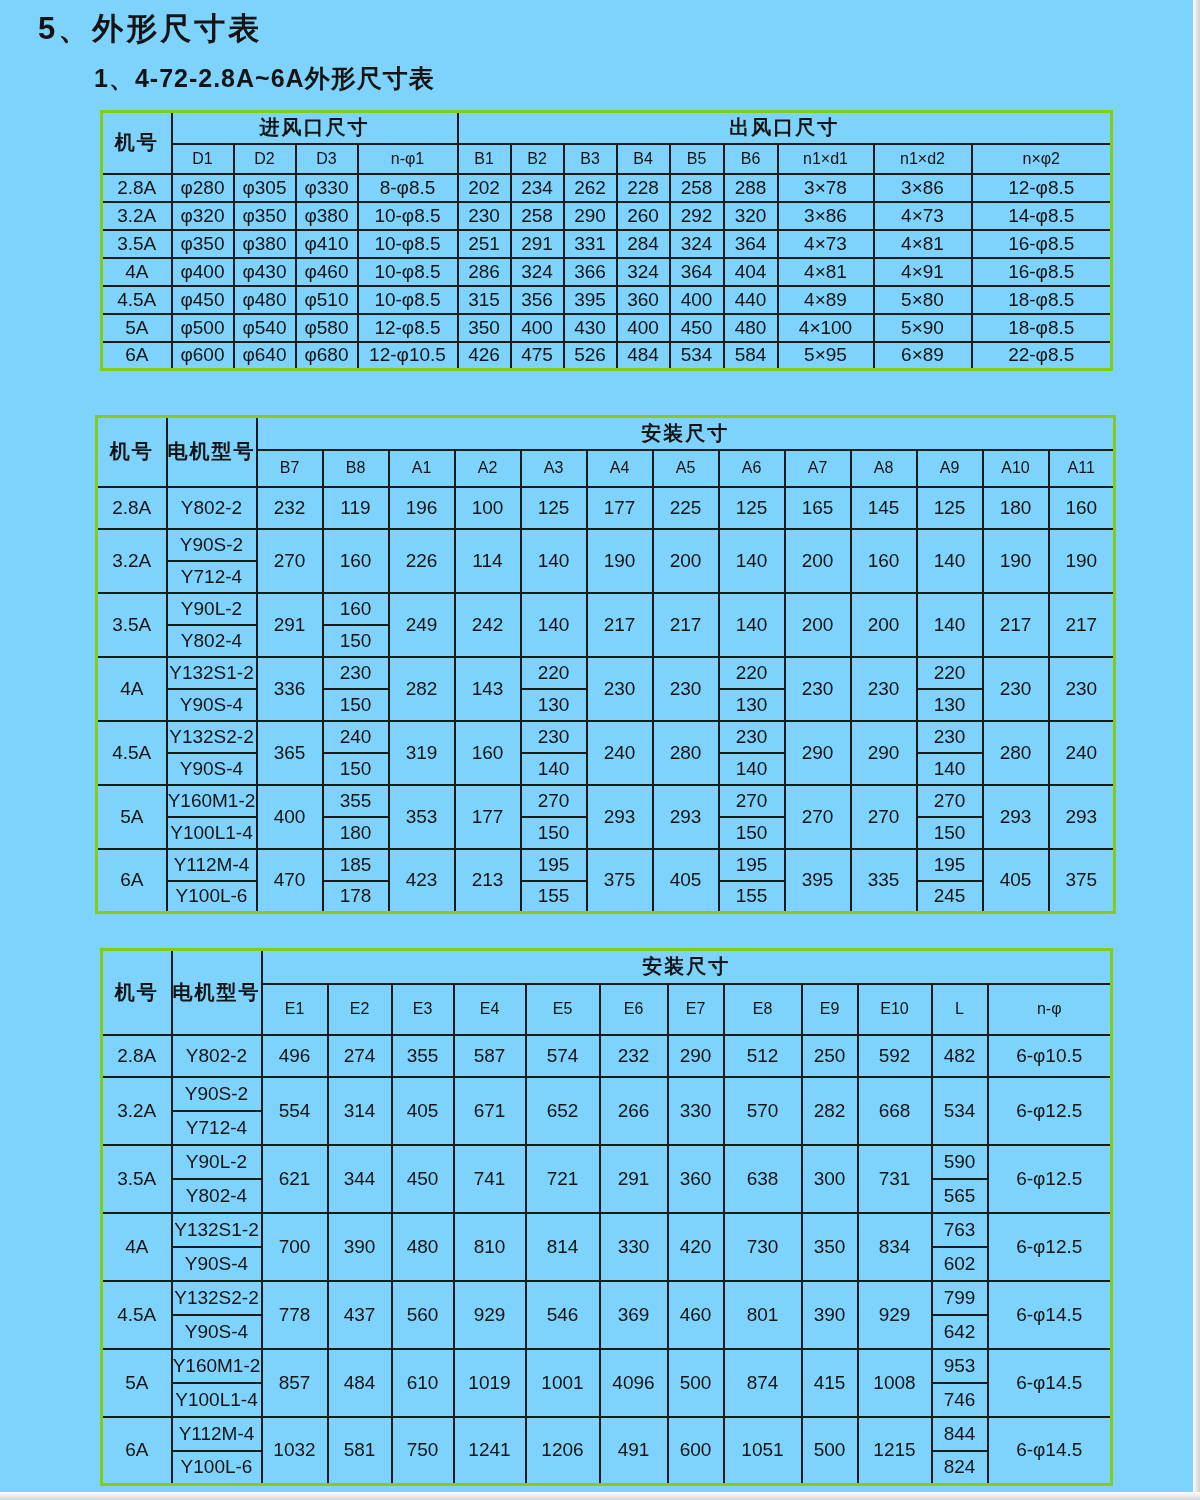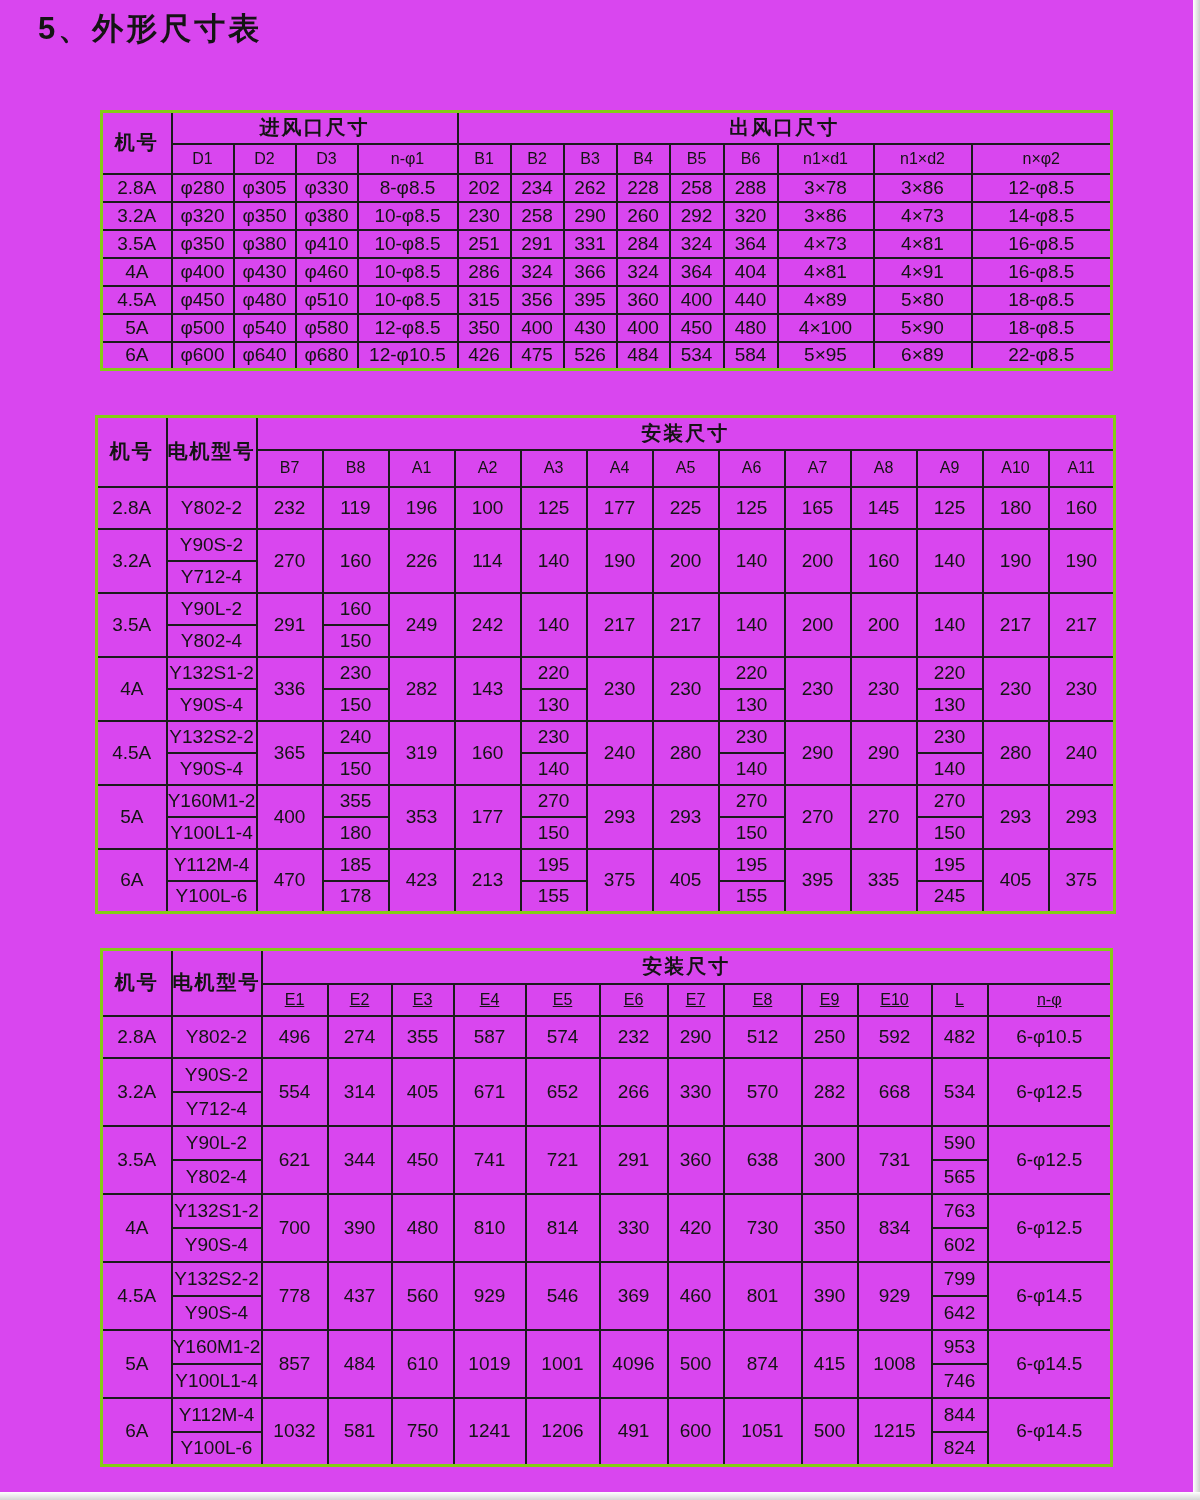--- a/index.html
+++ b/index.html
@@ -1,17 +1,17 @@
 <!DOCTYPE html>
 <html><head>
 <meta charset="utf-8">
 <style>
   html,body{margin:0;padding:0;background:#e8e8e8;}
   .page{
-    position:relative;width:1200px;height:1500px;background:#d946ef;
+    position:relative;width:1200px;height:1500px;background:#7dd3fc;
     font-family:"Liberation Sans","DejaVu Sans",sans-serif;color:#141414;
     overflow:hidden;
   }
   .title{
     position:absolute;left:38px;top:8px;
     font-size:31px;font-weight:bold;letter-spacing:3px;
   }
   .subtitle{
     position:absolute;left:94px;top:62px;
     font-size:25px;font-weight:bold;letter-spacing:1px;
@@ -30,33 +30,34 @@
   .t1{left:100px;top:110px;}
   .t1 thead tr.h1{height:32px;}
   .t1 thead tr.h2{height:30px;}
   .t1 tbody tr{height:28px;}
   .t2{left:95px;top:415px;}
   .t2 thead tr.h1{height:33px;}
   .t2 thead tr.h2{height:37px;margin-left:16px;}
   .t2 tbody tr{height:32px;}
   .t3{left:100px;top:948px;}
   .t3 thead tr.h1{height:34px;}
-  .t3 thead tr.h2{height:32px;text-decoration:underline;}
+  .t3 thead tr.h2{height:51px;}
   .t3 tbody tr{height:34px;}
   .t tbody tr.tall{height:42px;}
   .edge-r{position:absolute;right:0;top:0;width:7px;height:100%;
     background:linear-gradient(to right,#ffffff,#cfcfcf);}
   .edge-b{position:absolute;left:0;bottom:0;width:100%;height:8px;
     background:linear-gradient(to bottom,#ffffff,#d6d6d6);}
 </style>
 </head>
 <body>
 
 <div class="page">
   <div class="title">5、外形尺寸表</div>
+  <div class="subtitle">1、4-72-2.8A~6A外形尺寸表</div>
   <table id="t1" class="t t1">
       <colgroup>
         <col style="width: 70px;">
         <col style="width: 62px;">
         <col style="width: 62px;">
         <col style="width: 62px;">
         <col style="width: 100px;">
         <col style="width: 53px;">
         <col style="width: 53px;">
         <col style="width: 53px;">

